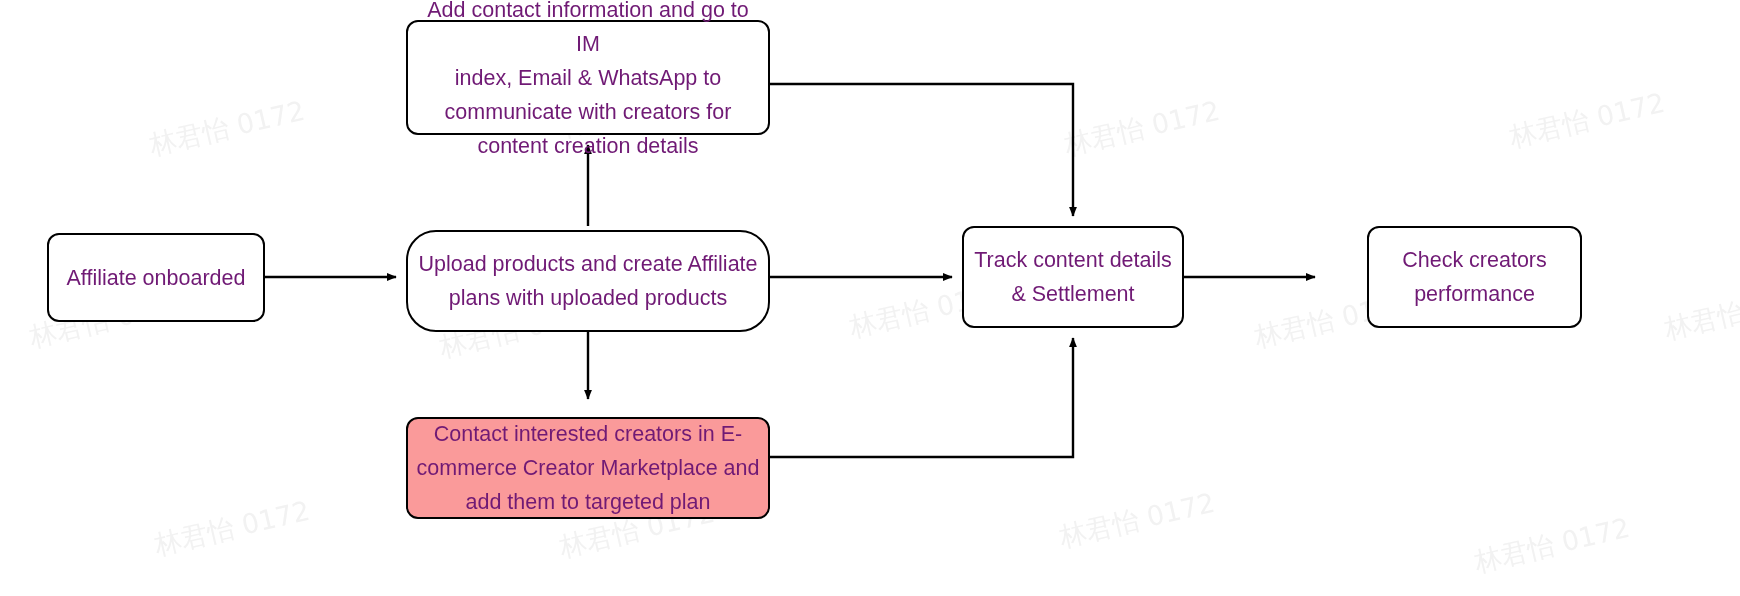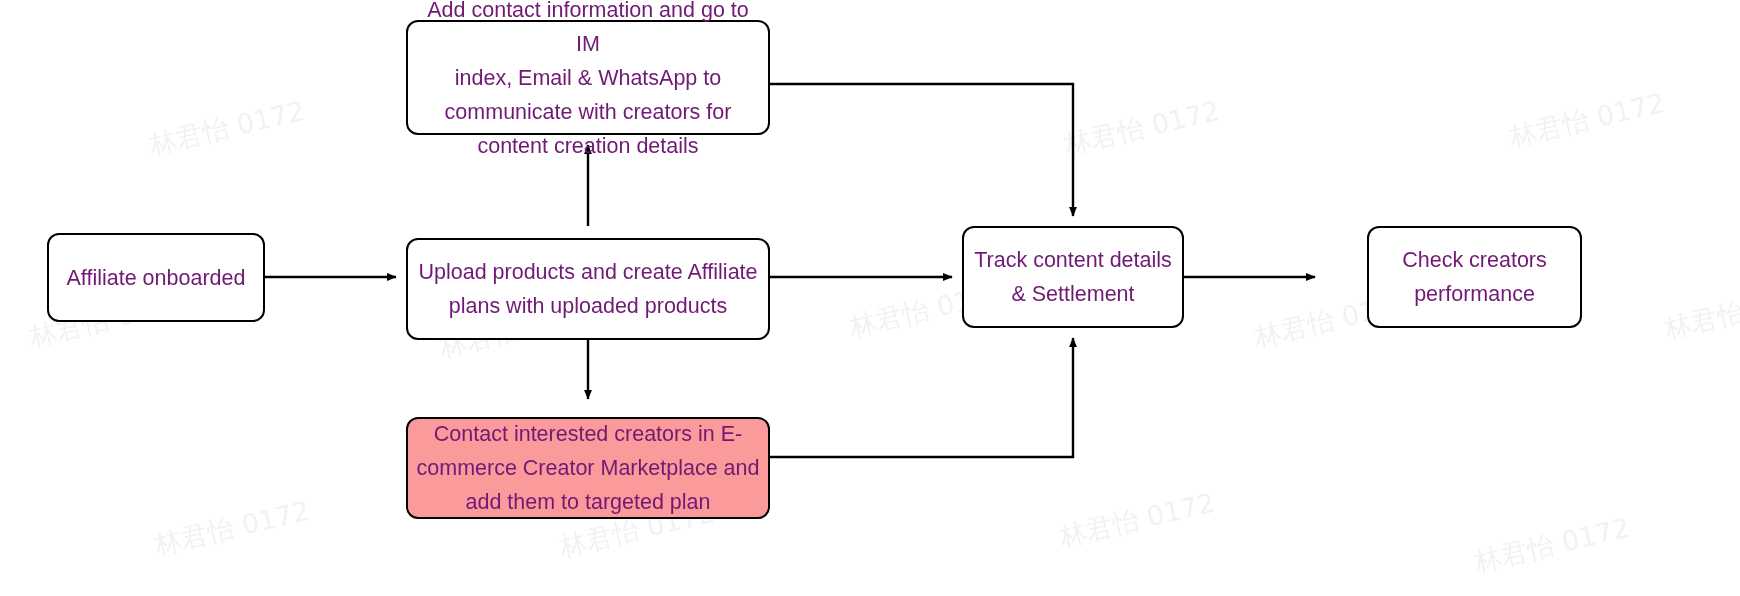--- a/index.html
+++ b/index.html
@@ -129,21 +129,21 @@
   <div id="nodes">
       <div class="node" style="left: 26px; top: 233px; width: 218px; height: 89px; border-color: rgb(0, 0, 0); background: rgb(255, 255, 255); margin-left: 21px;">
         <div class="label">Affiliate onboarded</div>
       </div>
       <div class="node" style="left: 406px; top: 20px; width: 364px; height: 115px; border-color: rgb(0, 0, 0); background: rgb(255, 255, 255);">
         <div class="label">Add contact information and go to IM
 index, Email &amp; WhatsApp to
 communicate with creators for
 content creation details</div>
       </div>
-      <div class="node" style="left: 406px; top: 238px; width: 364px; height: 102px; border-color: rgb(0, 0, 0); background: rgb(255, 255, 255);">
+      <div class="node" style="left: 406px; top: 230px; width: 364px; height: 102px; border-color: rgb(0, 0, 0); background: rgb(255, 255, 255); border-radius: 30px;">
         <div class="label">Upload products and create Affiliate
 plans with uploaded products</div>
       </div>
       <div class="node highlight" style="left: 406px; top: 417px; width: 364px; height: 102px; border-color: rgb(0, 0, 0); background: rgb(250, 154, 154);">
         <div class="label">Contact interested creators in E-
 commerce Creator Marketplace and
 add them to targeted plan</div>
       </div>
       <div class="node" style="left: 962px; top: 226px; width: 222px; height: 102px; border-color: rgb(0, 0, 0); background: rgb(255, 255, 255);">
         <div class="label">Track content details

